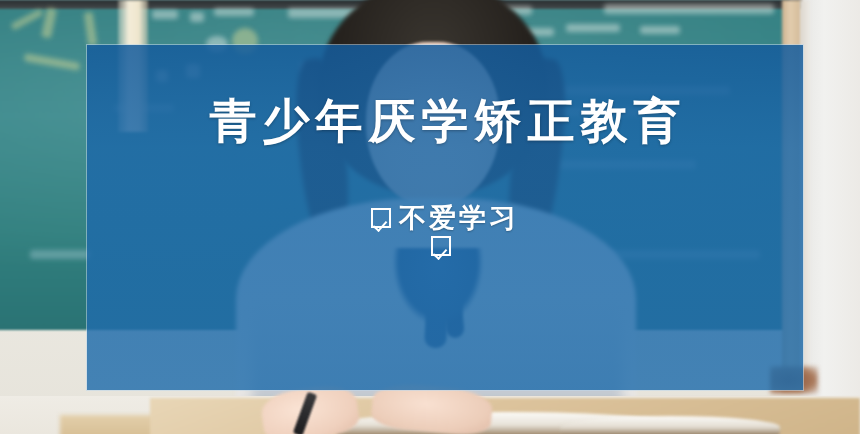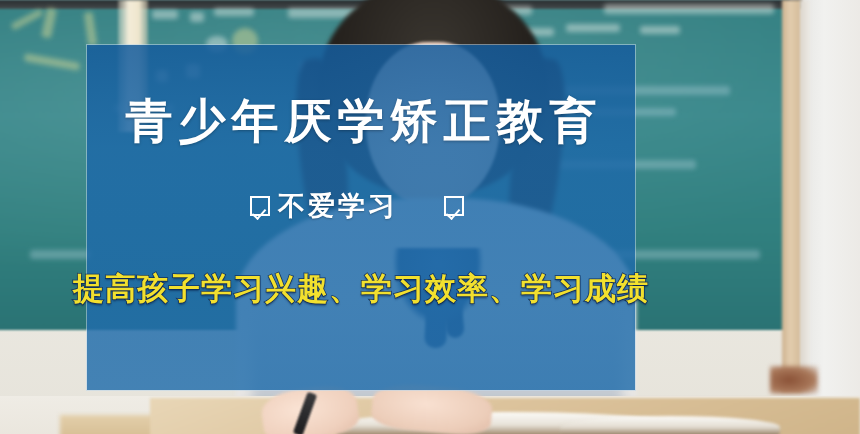--- a/index.html
+++ b/index.html
@@ -166,21 +166,21 @@
   }
   .book2{
     position:absolute; left:560px; top:416px; width:220px; height:22px;
     background:linear-gradient(180deg,#fbfaf7 0%,#e3ddd2 50%,#7d6342 100%);
     border-radius:50% 50% 6px 6px;
     filter:blur(1.6px);
   }
 
   
   .panel{
-    position:absolute; left:87px; top:45px; width:548px; height:345px;
+    position:absolute; left:87px; top:45px; width:716px; height:345px;
     background:linear-gradient(180deg,rgba(21,92,156,0.86) 0%,rgba(28,104,168,0.84) 30%,rgba(34,110,172,0.83) 100%);
     box-shadow:0 0 0 1px rgba(190,215,235,0.55);
   }
   .panel-inner{
     position:absolute; inset:0;
     display:flex; flex-direction:column; align-items:center;
   }
 
   .title{
     margin-top:52px;
@@ -193,21 +193,21 @@
     text-shadow:0 1px 3px rgba(0,0,0,0.28);
     white-space:nowrap;
   }
 
   .check-row{
     display:flex; align-items:center; justify-content:center;
     color:#ffffff; font-size:27px; font-weight:700;
     letter-spacing:3px; white-space:nowrap;
     text-shadow:0 1px 2px rgba(0,0,0,0.25);
   }
-  .check-row.r1{ margin-top:44px; }
+  .check-row.r1{ margin-top:56px;flex-direction:column; }
   .check-row.r2{ margin-top:22px; }
   .check-item{ display:flex; align-items:center; }
   .cbox{
     display:inline-block; width:20px; height:20px;
     border:2px solid #ffffff; position:relative;
     margin-right:8px; flex:none;
   }
   .cbox::after{
     content:""; position:absolute; left:3px; top:8px;
     width:6px; height:11px;
@@ -301,18 +301,17 @@
           <span class="cbox"></span>
           <span>不爱学习</span>
         </span>
         <span class="gap-a"></span>
         <span class="check-item">
           <span class="cbox"></span>
         </span>
       </div>
 
 
-      <div class="yellow">提高孩子学习兴趣、学习效率、学习成绩</div>
 
     </div>
   </div>
 
 </div>
 
 </body></html>

